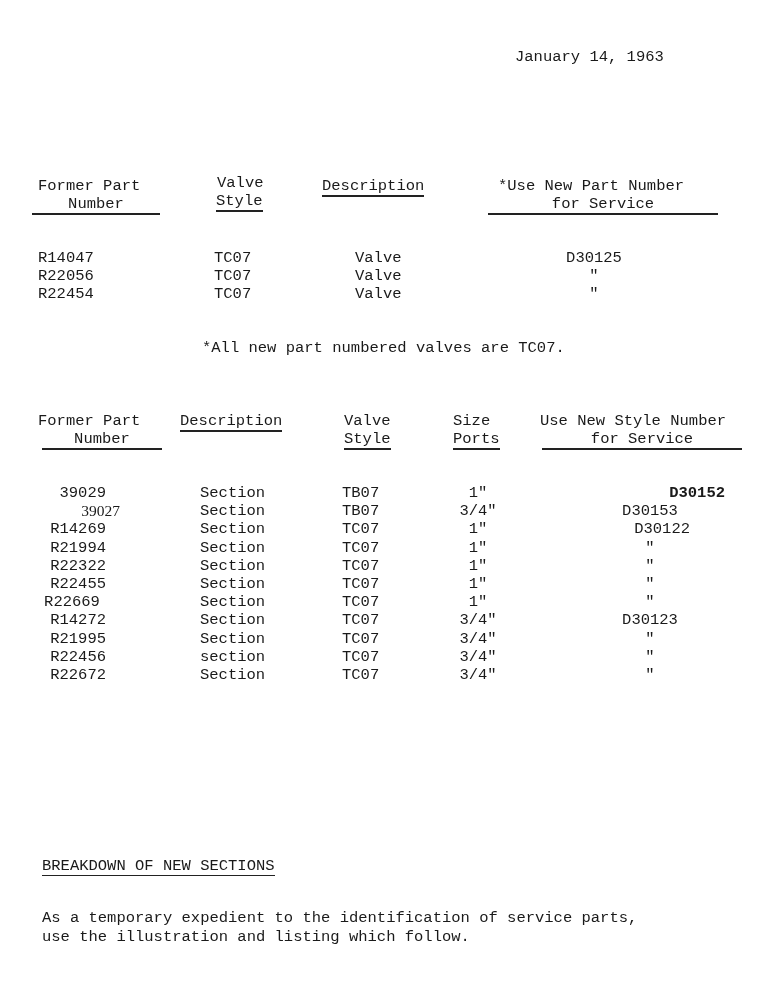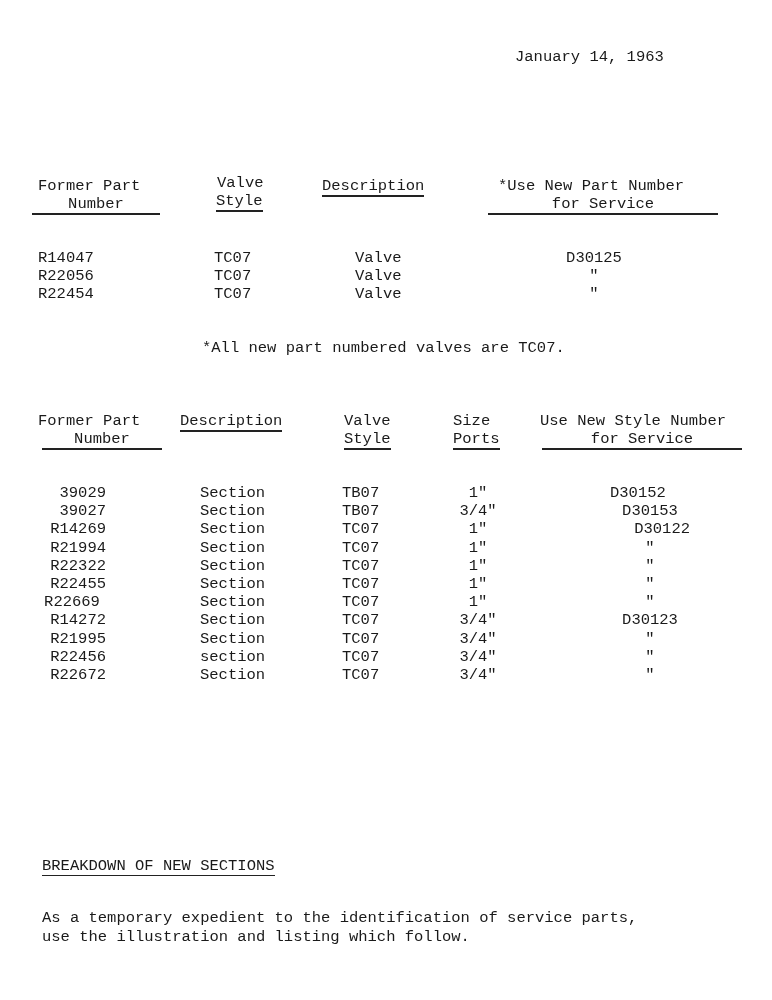--- a/index.html
+++ b/index.html
@@ -61,24 +61,24 @@
     <div class="abs" style="left:540px;top:412px;">Use New Style Number</div>
     <div class="abs ul" style="left:542px;top:430px;width:200px;text-align:center;">for Service</div>
   </div>
 
   <div id="t2body">
       <div class="row" style="top: 484px;">
         <span class="cell" style="left: 38px; width: 68px; text-align: right;">39029</span>
         <span class="cell" style="left: 200px; width: 80px; text-align: left;">Section</span>
         <span class="cell" style="left: 342px; width: 50px; text-align: left;">TB07</span>
         <span class="cell" style="left: 448px; width: 60px; text-align: center;">1"</span>
-        <span class="cell" style="left: 610px; width: 80px; text-align: left;">D30152</span>
+        <span class="cell" style="left: 645px; width: 80px; text-align: right; font-weight: bold;">D30152</span>
       </div>
       <div class="row" style="top: 502.2px;">
-        <span class="cell" style="left: 38px; width: 68px; text-align: right;">39027</span>
+        <span class="cell" style="left: 52px; width: 68px; text-align: right; font-family: Liberation Serif, serif;">39027</span>
         <span class="cell" style="left: 200px; width: 80px; text-align: left;">Section</span>
         <span class="cell" style="left: 342px; width: 50px; text-align: left;">TB07</span>
         <span class="cell" style="left: 448px; width: 60px; text-align: center;">3/4"</span>
         <span class="cell" style="left: 610px; width: 80px; text-align: center;">D30153</span>
       </div>
       <div class="row" style="top: 520.4px;">
         <span class="cell" style="left: 38px; width: 68px; text-align: right;">R14269</span>
         <span class="cell" style="left: 200px; width: 80px; text-align: left;">Section</span>
         <span class="cell" style="left: 342px; width: 50px; text-align: left;">TC07</span>
         <span class="cell" style="left: 448px; width: 60px; text-align: center;">1"</span>

